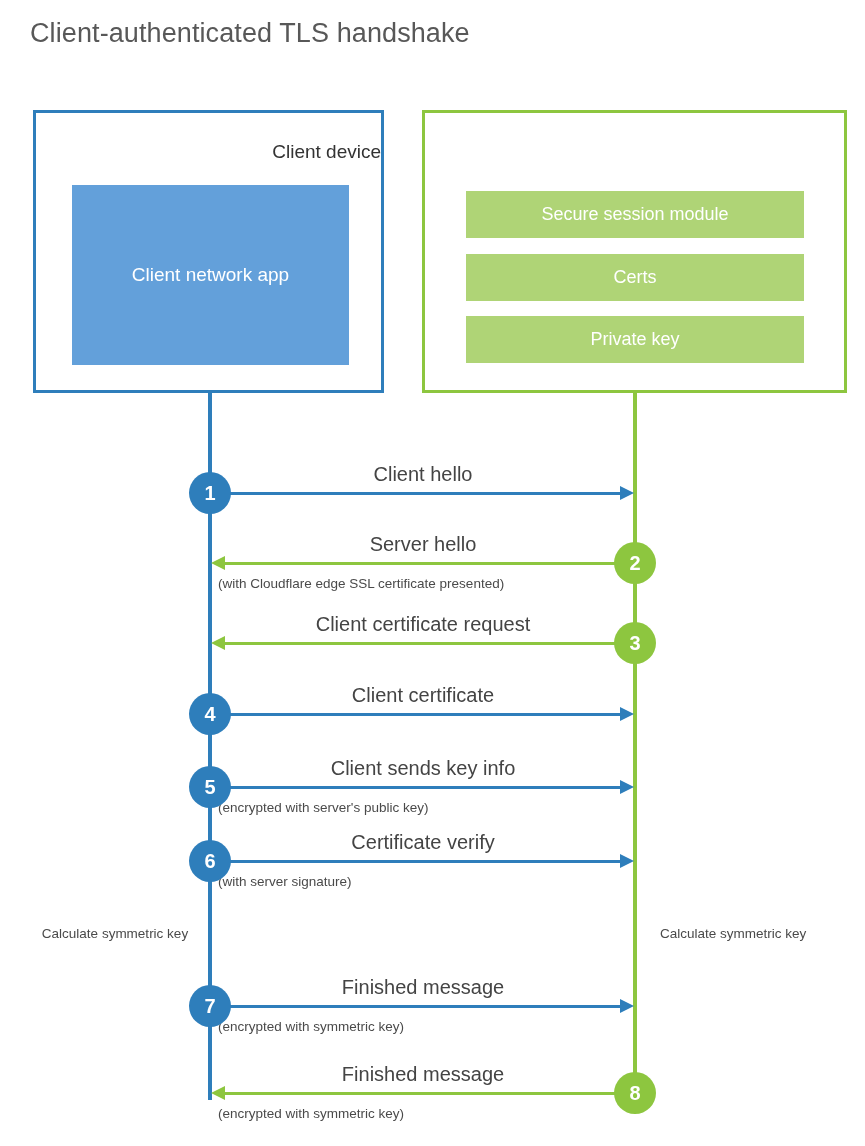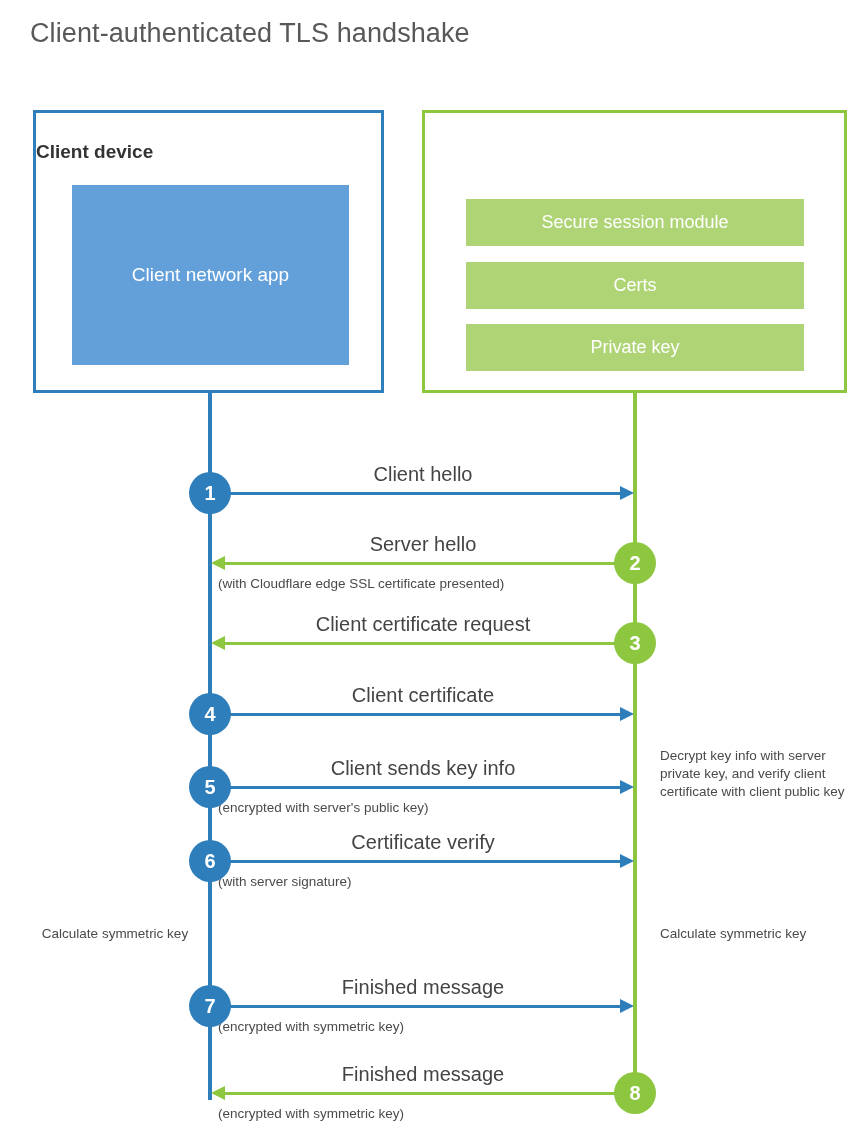--- a/index.html
+++ b/index.html
@@ -50,23 +50,23 @@
     top: 110px;
     width: 425px;
     height: 283px;
     border: 3px solid #8DC63F;
   }
   .party-title {
     position: absolute;
     left: 0;
     right: 0;
     top: 28px;
-    text-align: left;
+    text-align: right;
     font-size: 19px;
-    font-weight: bold;
+    font-weight: normal;
     color: #333333;
   }
 
   
   .client-app {
     position: absolute;
     left: 36px;
     top: 72px;
     width: 277px;
     height: 180px;
@@ -86,21 +86,20 @@
     left: 41px;
     width: 338px;
     height: 47px;
     background: #AFD476;
     color: #ffffff;
     font-size: 18px;
     display: flex;
     align-items: center;
     justify-content: center;
     text-align: center;
-    margin-top: 8px;
   }
   .server-bar.b0 { top: 78px; }
   .server-bar.b1 { top: 141px; }
   .server-bar.b2 { top: 203px; }
 
   
   .lifeline {
     position: absolute;
     width: 4px;
   }
@@ -283,19 +282,18 @@
       <div class="step-badge blue" style="top: 985px;">7</div>
       <div class="msg to-left" style="top: 1093px;">
         <div class="line"></div>
         <div class="head"></div>
         <div class="label">Finished message</div>
         <div class="sublabel">(encrypted with symmetric key)</div>
       </div>
       <div class="step-badge green" style="top: 1072px;">8</div>
     </div>
 
-  <div class="side-note right-note-decrypt">Decrypt key info with server private key, and verify client certificate with client public key</div>
 
   <div class="side-note left-note">Calculate symmetric key</div>
 
   <div class="side-note right-note-calc">Calculate symmetric key</div>
 
 </div>
 
 </body></html>

